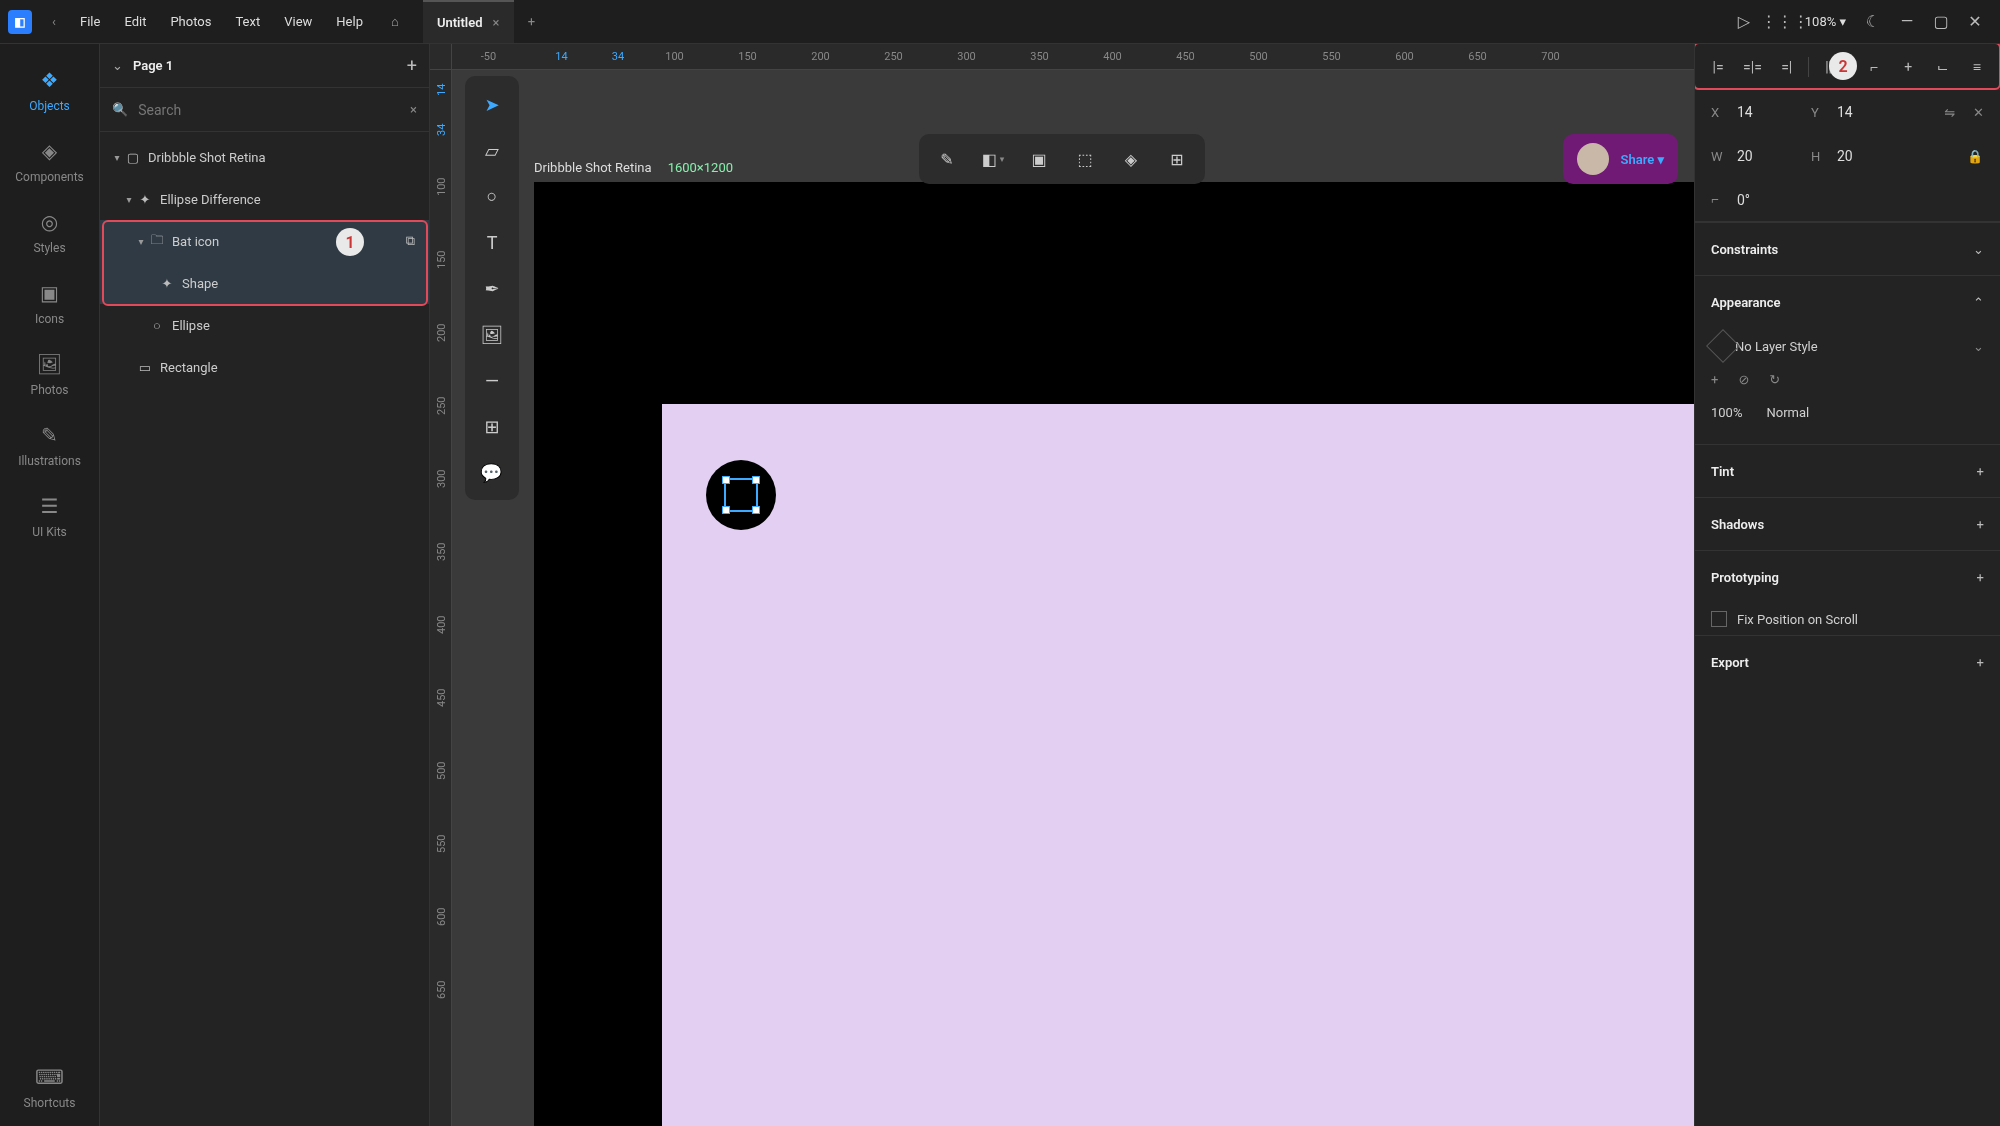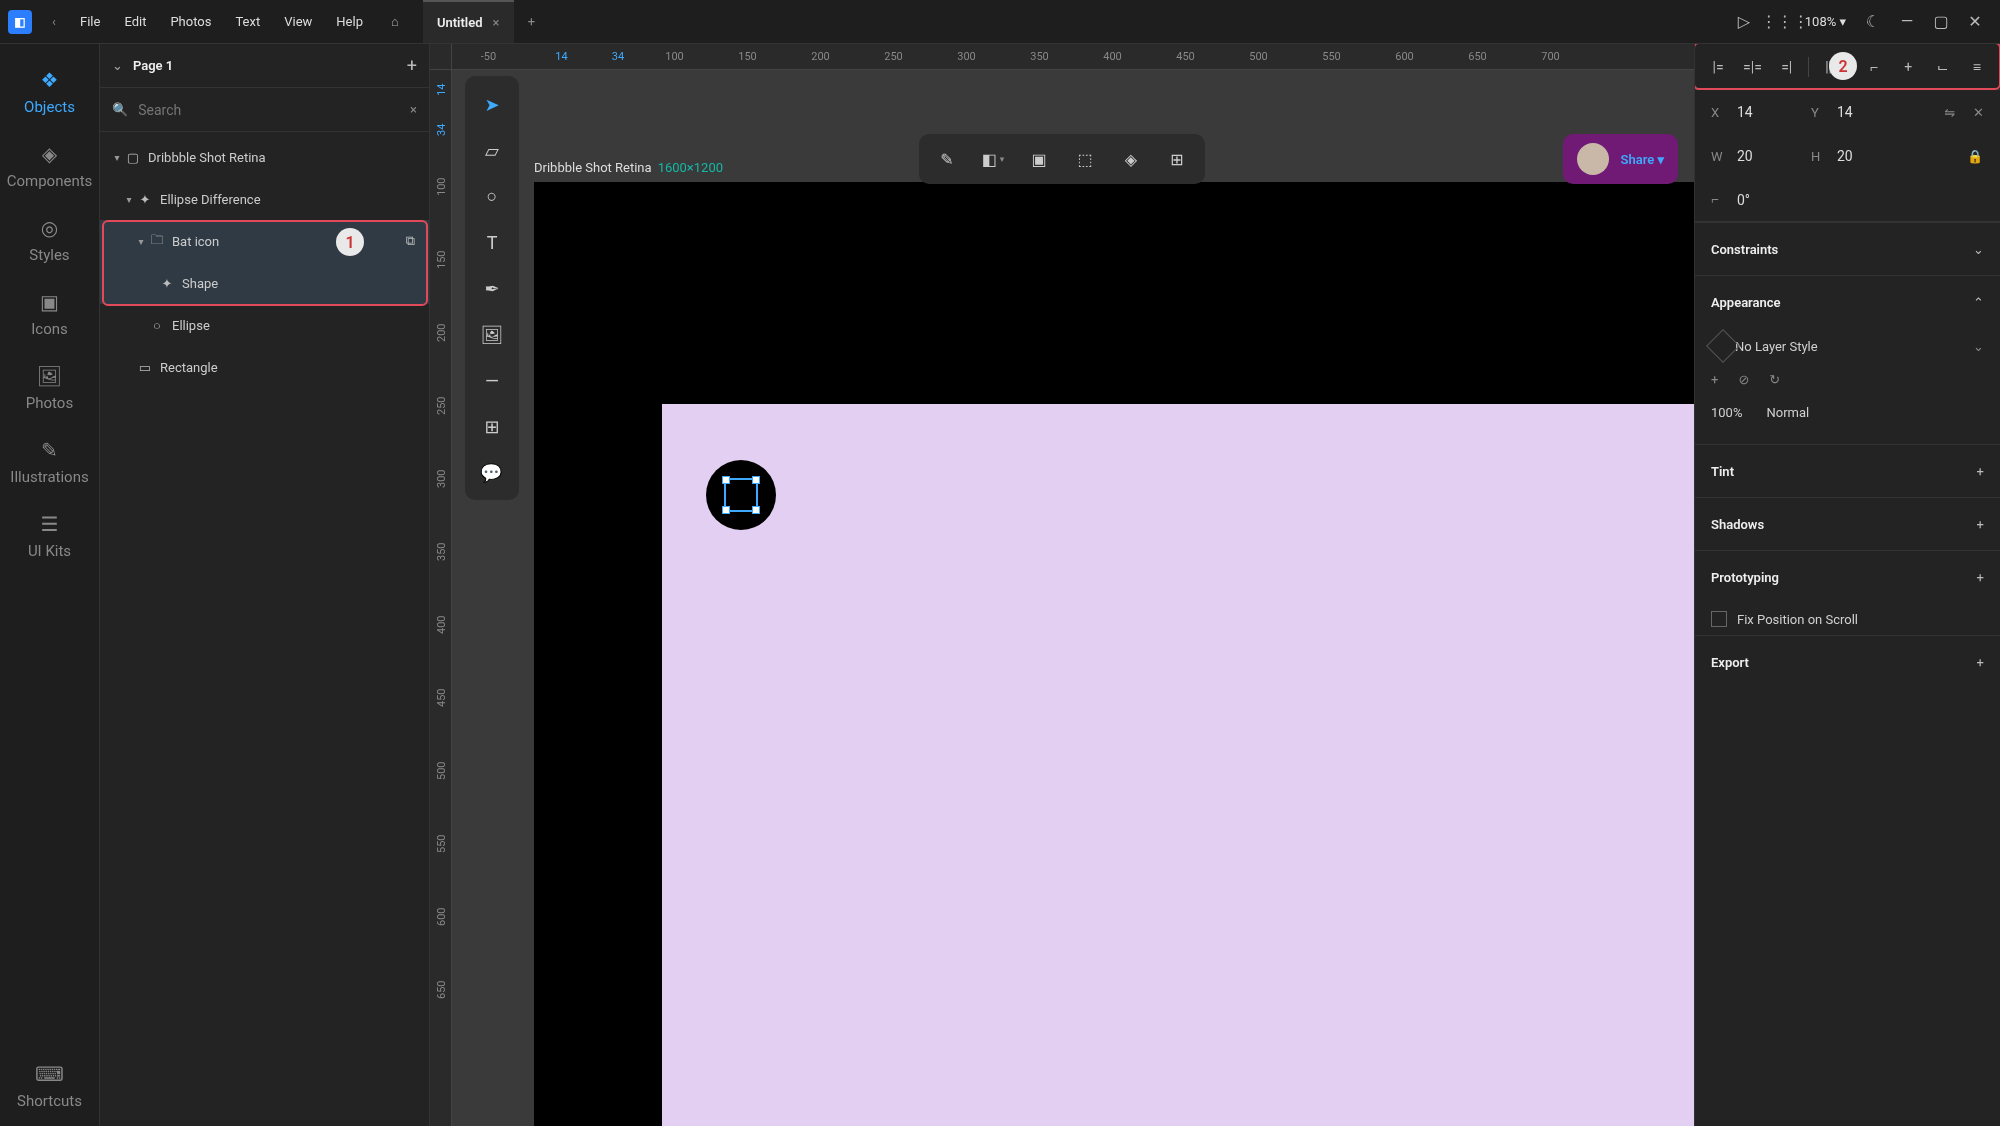--- a/index.html
+++ b/index.html
@@ -23,21 +23,21 @@
 .menubar .zoom { padding: 0 10px; color: #ddd; cursor: pointer; }
 
 
 .mainrow { flex: 1; display: flex; min-height: 0; }
 
 
 .strip { width: 100px; background: #1e1e1e; border-right: 1px solid #333; display: flex; flex-direction: column; align-items: center; padding-top: 14px; }
 .strip .item { width: 100%; text-align: center; padding: 10px 0 16px; cursor: pointer; color: #888; }
 .strip .item.active { color: #3da9ff; }
 .strip .item .ic { font-size: 20px; display: block; margin-bottom: 6px; }
-.strip .item .lb { font-size: 15px; }
+.strip .item .lb { font-size: 12px; }
 .strip .grow { flex: 1; }
 
 
 .layers { width: 330px; background: #232323; border-right: 1px solid #333; display: flex; flex-direction: column; }
 .layers .pagerow { display: flex; align-items: center; height: 44px; padding: 0 12px; border-bottom: 1px solid #333; }
 .layers .pagerow .chev { margin-right: 10px; color: #aaa; }
 .layers .pagerow .pname { font-weight: 600; color: #eee; flex: 1; }
 .layers .pagerow .plus { color: #bbb; cursor: pointer; font-size: 18px; }
 .layers .searchrow { display: flex; align-items: center; height: 44px; padding: 0 12px; border-bottom: 1px solid #333; }
 .layers .searchrow .sic { color: #888; margin-right: 10px; }
@@ -66,21 +66,21 @@
 .canvaswrap { flex: 1; position: relative; background: #3a3a3a; overflow: hidden; }
 .ruler-h { position: absolute; top: 0; left: 22px; right: 0; height: 26px; background: #2a2a2a; display: flex; color: #888; font-size: 11px; border-bottom: 1px solid #444; }
 .ruler-h .tick { width: 73px; text-align: center; line-height: 26px; border-right: 0; }
 .ruler-h .tick.hi { color: #3da9ff; }
 .ruler-v { position: absolute; top: 26px; left: 0; bottom: 0; width: 22px; background: #2a2a2a; color: #888; font-size: 11px; border-right: 1px solid #444; }
 .ruler-v .vtick { height: 73px; width: 22px; display: flex; align-items: center; justify-content: center; writing-mode: vertical-rl; transform: rotate(180deg); }
 .ruler-v .vtick.hi { color: #3da9ff; }
 .ruler-corner { position:absolute; top:0;left:0;width:22px;height:26px;background:#2a2a2a;border-right:1px solid #444;border-bottom:1px solid #444;}
 
 .artlabel { position: absolute; top: 116px; left: 104px; color: #ddd; font-size: 13px; }
-.artlabel .dim { color: #14b8a6; margin-left: 6px; }
+.artlabel .dim { color: #86efac; margin-left: 16px; }
 
 .blackbg { position: absolute; top: 138px; left: 104px; width: 1160px; height: 1010px; background: #000; }
 .artboard { position: absolute; top: 360px; left: 233px; width: 1160px; height: 900px; background: #e2cff2; }
 .circleobj { position: absolute; top: 56px; left: 44px; width: 70px; height: 70px; border-radius: 50%; background: #000; display:flex;align-items:center;justify-content:center; }
 .circleobj .sel { width: 34px; height: 34px; border: 2px solid #3da9ff; position: relative; }
 .circleobj .sel .h { position: absolute; width: 8px; height: 8px; background: #fff; border: 1px solid #3da9ff; }
 .circleobj .sel .h.tl { top:-4px; left:-4px; } .circleobj .sel .h.tr { top:-4px; right:-4px; }
 .circleobj .sel .h.bl { bottom:-4px; left:-4px; } .circleobj .sel .h.br { bottom:-4px; right:-4px; }
 
 

